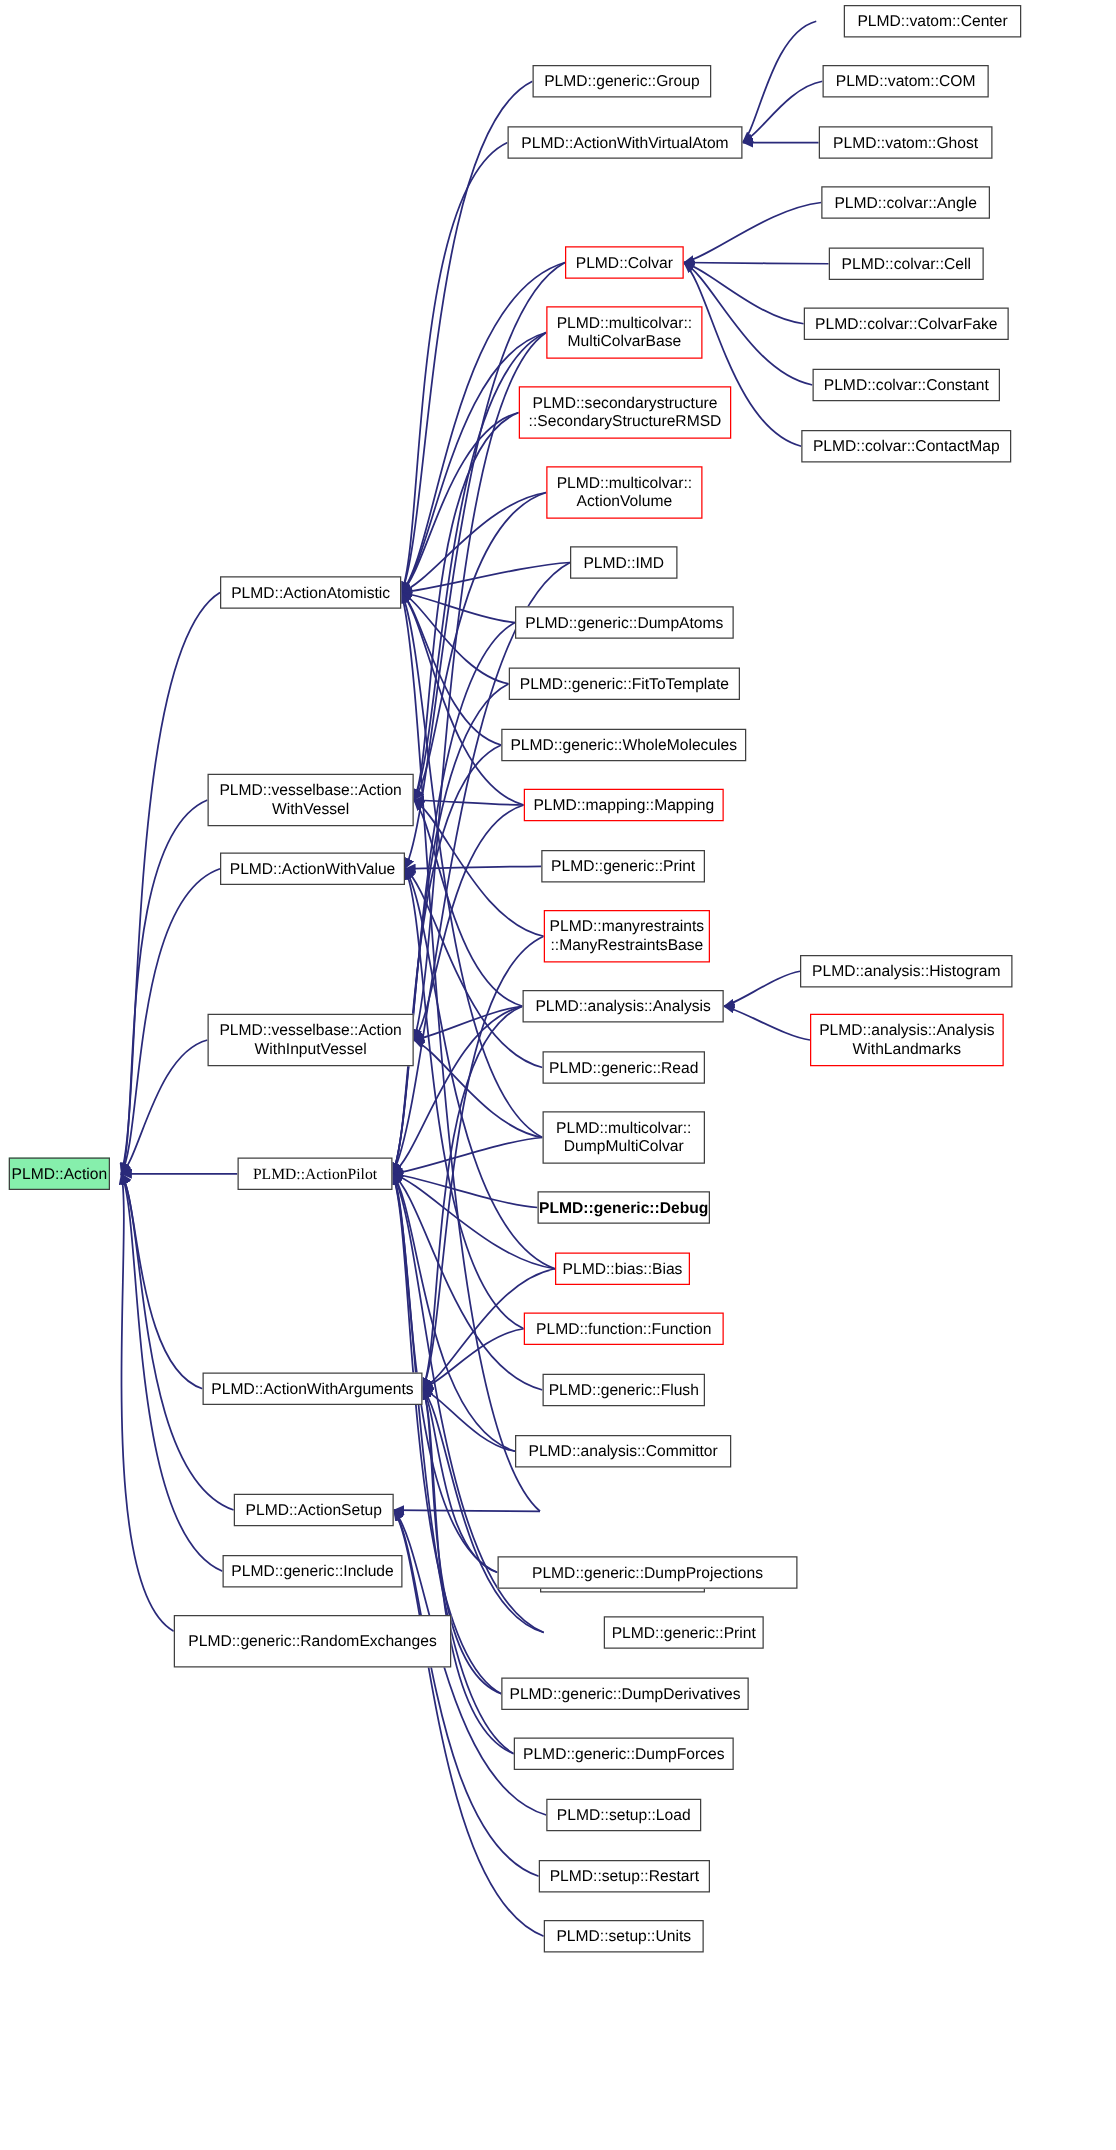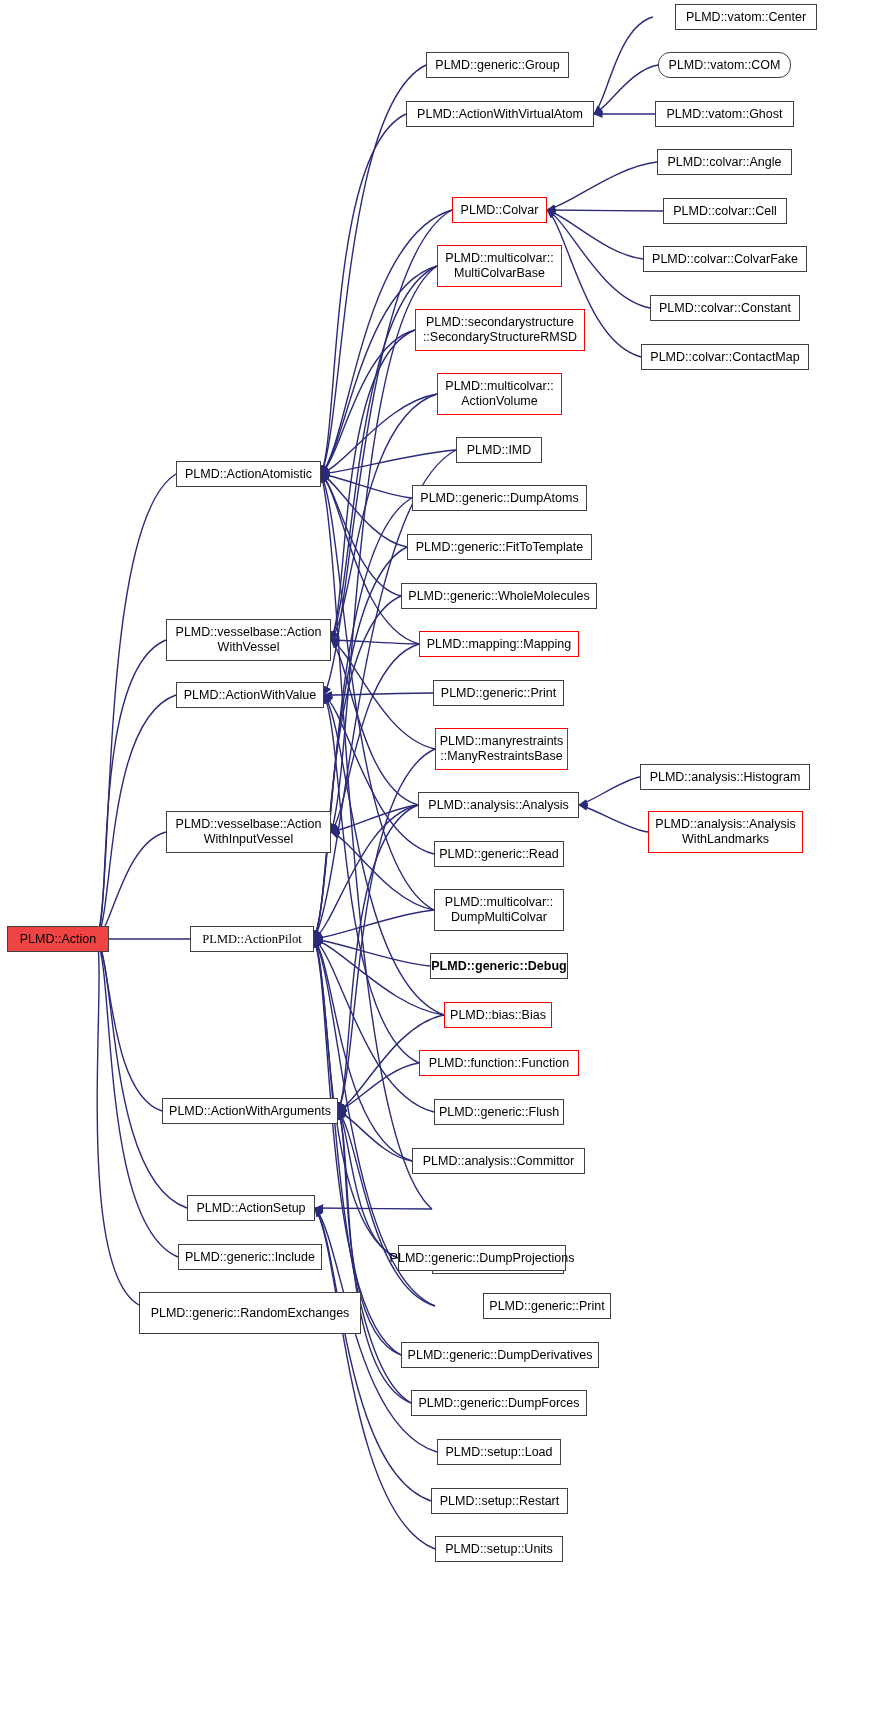--- a/index.html
+++ b/index.html
@@ -94,21 +94,21 @@
         <path d="M 657 162 C 614.76 166.8, 571.2 204.24, 547 210" marker-end="url(#arrowhead)" stroke="#2a2a7a"></path>
         <path d="M 663 211 C 628.2 210.9, 572.52 210.12, 547 210" marker-end="url(#arrowhead)" stroke="#2a2a7a"></path>
         <path d="M 643 259 C 604.7675 254.1, 568.12 215.88, 547 210" marker-end="url(#arrowhead)" stroke="#2a2a7a"></path>
         <path d="M 650 308 C 600.235 298.2, 569.66 221.76, 547 210" marker-end="url(#arrowhead)" stroke="#2a2a7a"></path>
         <path d="M 641 357 C 584.5024999999999 342.3, 567.68 227.64, 547 210" marker-end="url(#arrowhead)" stroke="#2a2a7a"></path>
         <path d="M 640 777 C 621.7 779.8, 592.42 801.64, 579 805" marker-end="url(#arrowhead)" stroke="#2a2a7a"></path>
         <path d="M 648 832 C 627.3 829.3, 594.18 808.24, 579 805" marker-end="url(#arrowhead)" stroke="#2a2a7a"></path>
       </g>
   </svg>
   <div id="nodes">
-      <div class="node root" style="left: 7px; top: 926px; width: 102px; height: 26px; background: #ef4444;">PLMD::Action</div>
+      <div class="node root" style="left: 7px; top: 926px; width: 81px; height: 26px; background: #86efac;">PLMD::Action</div>
       <div class="node" style="left: 176px; top: 461px; width: 145px; height: 26px; border-color: rgb(64, 64, 64);">PLMD::ActionAtomistic</div>
       <div class="node" style="left: 166px; top: 619px; width: 165px; height: 42px; border-color: rgb(64, 64, 64);">PLMD::vesselbase::Action
 WithVessel</div>
       <div class="node" style="left: 176px; top: 682px; width: 148px; height: 26px; border-color: rgb(64, 64, 64);">PLMD::ActionWithValue</div>
       <div class="node" style="left: 166px; top: 811px; width: 165px; height: 42px; border-color: rgb(64, 64, 64);">PLMD::vesselbase::Action
 WithInputVessel</div>
       <div class="node" style="left: 190px; top: 926px; width: 124px; height: 26px; border-color: rgb(64, 64, 64); font-family: Liberation Serif, serif;">PLMD::ActionPilot</div>
       <div class="node" style="left: 162px; top: 1098px; width: 176px; height: 26px; border-color: rgb(64, 64, 64);">PLMD::ActionWithArguments</div>
       <div class="node" style="left: 187px; top: 1195px; width: 128px; height: 26px; border-color: rgb(64, 64, 64);">PLMD::ActionSetup</div>
       <div class="node" style="left: 178px; top: 1244px; width: 144px; height: 26px; border-color: rgb(64, 64, 64);">PLMD::generic::Include</div>
@@ -133,29 +133,29 @@
       <div class="node" style="left: 418px; top: 792px; width: 161px; height: 26px; border-color: rgb(64, 64, 64);">PLMD::analysis::Analysis</div>
       <div class="node" style="left: 434px; top: 841px; width: 130px; height: 26px; border-color: rgb(64, 64, 64);">PLMD::generic::Read</div>
       <div class="node" style="left: 434px; top: 889px; width: 130px; height: 42px; border-color: rgb(64, 64, 64);">PLMD::multicolvar::
 DumpMultiColvar</div>
       <div class="node" style="left: 430px; top: 953px; width: 138px; height: 26px; border-color: rgb(64, 64, 64); font-weight: bold;">PLMD::generic::Debug</div>
       <div class="node red" style="left: 444px; top: 1002px; width: 108px; height: 26px; border-color: rgb(255, 0, 0);">PLMD::bias::Bias</div>
       <div class="node red" style="left: 419px; top: 1050px; width: 160px; height: 26px; border-color: rgb(255, 0, 0);">PLMD::function::Function</div>
       <div class="node" style="left: 434px; top: 1099px; width: 130px; height: 26px; border-color: rgb(64, 64, 64);">PLMD::generic::Flush</div>
       <div class="node" style="left: 412px; top: 1148px; width: 173px; height: 26px; border-color: rgb(64, 64, 64);">PLMD::analysis::Committor</div>
       <div class="node" style="left: 432px; top: 1248px; width: 132px; height: 26px; border-color: rgb(64, 64, 64);">PLMD::SetupMolInfo</div>
-      <div class="node" style="left: 398px; top: 1245px; width: 168px; height: 26px; border-color: rgb(64, 64, 64);">PLMD::generic::DumpProjections</div>
+      <div class="node" style="left: 398px; top: 1245px; width: 240px; height: 26px; border-color: rgb(64, 64, 64);">PLMD::generic::DumpProjections</div>
       <div class="node" style="left: 435px; top: 1293px; width: 128px; height: 26px; border-color: rgb(64, 64, 64); margin-left: 48px;">PLMD::generic::Print</div>
       <div class="node" style="left: 401px; top: 1342px; width: 198px; height: 26px; border-color: rgb(64, 64, 64);">PLMD::generic::DumpDerivatives</div>
       <div class="node" style="left: 411px; top: 1390px; width: 176px; height: 26px; border-color: rgb(64, 64, 64);">PLMD::generic::DumpForces</div>
       <div class="node" style="left: 437px; top: 1439px; width: 124px; height: 26px; border-color: rgb(64, 64, 64);">PLMD::setup::Load</div>
       <div class="node" style="left: 431px; top: 1488px; width: 137px; height: 26px; border-color: rgb(64, 64, 64);">PLMD::setup::Restart</div>
       <div class="node" style="left: 435px; top: 1536px; width: 128px; height: 26px; border-color: rgb(64, 64, 64);">PLMD::setup::Units</div>
       <div class="node" style="left: 675px; top: 4px; width: 142px; height: 26px; border-color: rgb(64, 64, 64);">PLMD::vatom::Center</div>
-      <div class="node" style="left: 658px; top: 52px; width: 133px; height: 26px; border-color: rgb(64, 64, 64); border-radius: 12px;">PLMD::vatom::COM</div>
+      <div class="node" style="left: 658px; top: 52px; width: 133px; height: 26px; border-color: rgb(64, 64, 64);">PLMD::vatom::COM</div>
       <div class="node" style="left: 655px; top: 101px; width: 139px; height: 26px; border-color: rgb(64, 64, 64);">PLMD::vatom::Ghost</div>
       <div class="node" style="left: 657px; top: 149px; width: 135px; height: 26px; border-color: rgb(64, 64, 64);">PLMD::colvar::Angle</div>
       <div class="node" style="left: 663px; top: 198px; width: 124px; height: 26px; border-color: rgb(64, 64, 64);">PLMD::colvar::Cell</div>
       <div class="node" style="left: 643px; top: 246px; width: 164px; height: 26px; border-color: rgb(64, 64, 64);">PLMD::colvar::ColvarFake</div>
       <div class="node" style="left: 650px; top: 295px; width: 150px; height: 26px; border-color: rgb(64, 64, 64);">PLMD::colvar::Constant</div>
       <div class="node" style="left: 641px; top: 344px; width: 168px; height: 26px; border-color: rgb(64, 64, 64);">PLMD::colvar::ContactMap</div>
       <div class="node" style="left: 640px; top: 764px; width: 170px; height: 26px; border-color: rgb(64, 64, 64);">PLMD::analysis::Histogram</div>
       <div class="node red" style="left: 648px; top: 811px; width: 155px; height: 42px; border-color: rgb(255, 0, 0);">PLMD::analysis::Analysis
 WithLandmarks</div>
     </div>

